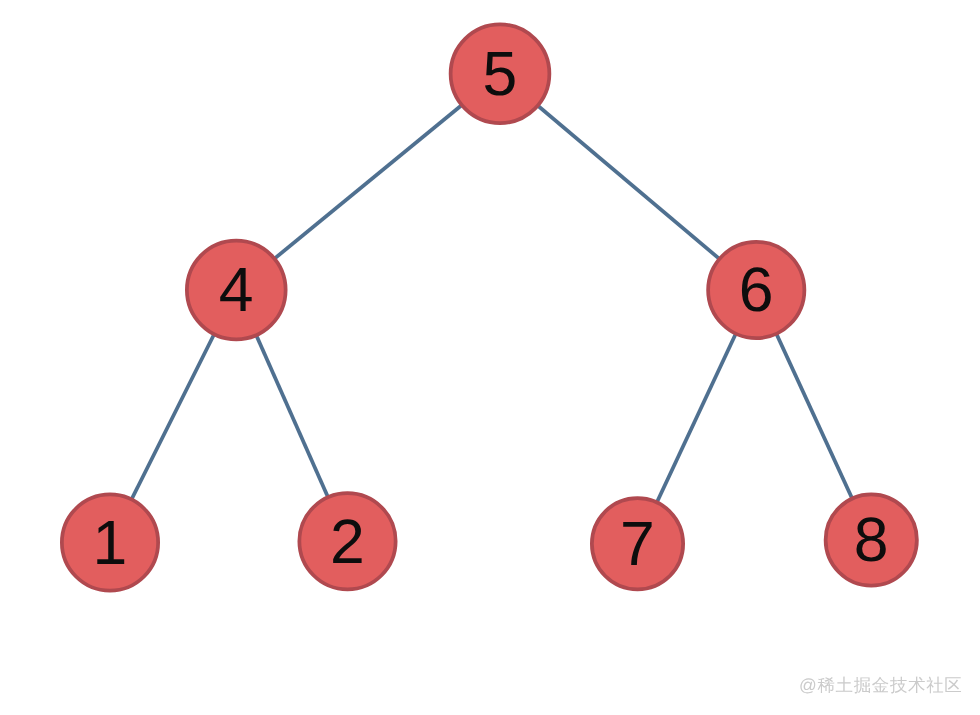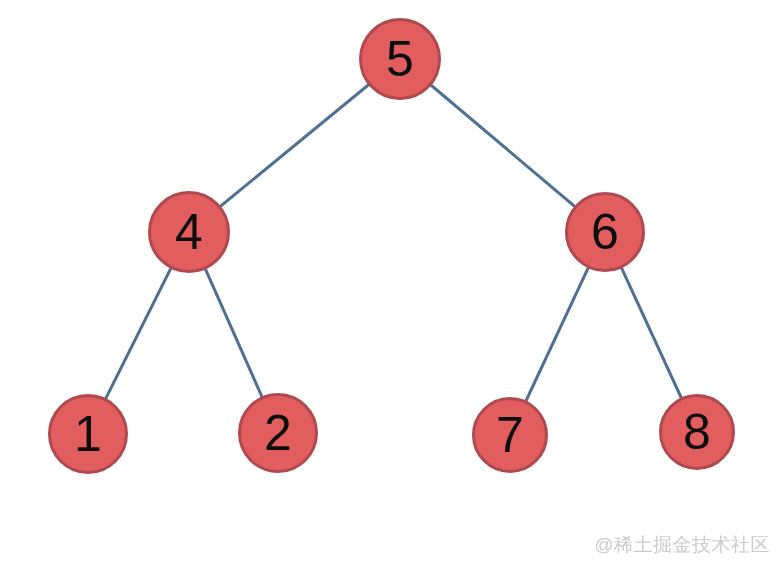--- a/index.html
+++ b/index.html
@@ -41,21 +41,21 @@
     font-size: 50px;
     font-weight: 400;
     color: #0d0d0d;
     line-height: 1;
     user-select: none;
   }
   .watermark {
     position: absolute;
     right: 14px;
     bottom: 14px;
-    font-size: 19px;
+    font-size: 14px;
     letter-spacing: 0.5px;
     user-select: none;
   }
 </style>
 </head>
 <body>
 
 <div class="canvas" style="background: rgb(255, 255, 255);">
   <svg class="edges-svg" xmlns="http://www.w3.org/2000/svg" viewBox="0 0 784 572">
       <line x1="400" y1="59" x2="189" y2="232" stroke="#4f7090" stroke-width="3"></line>

